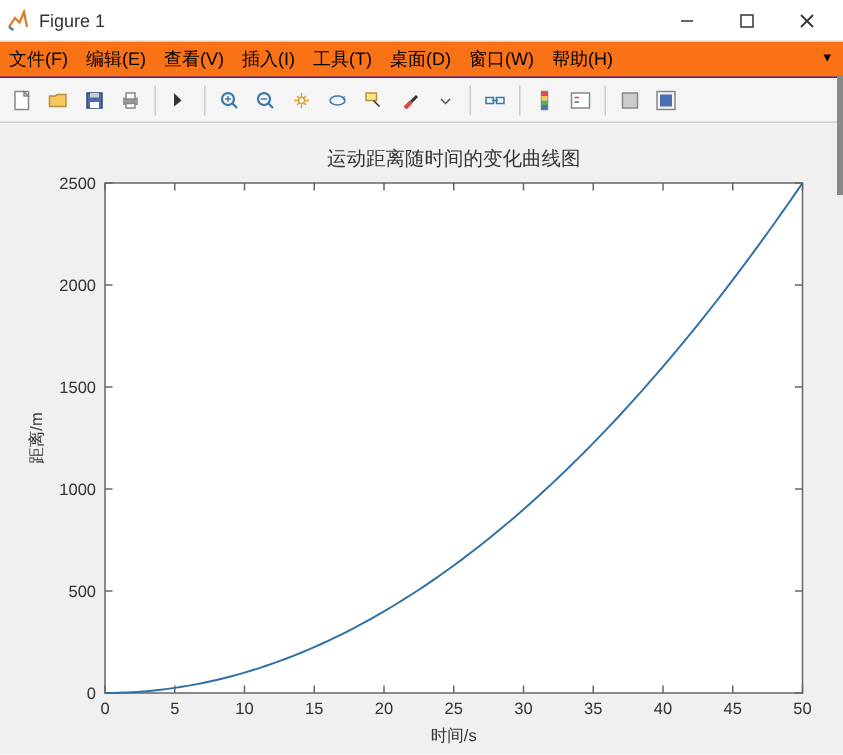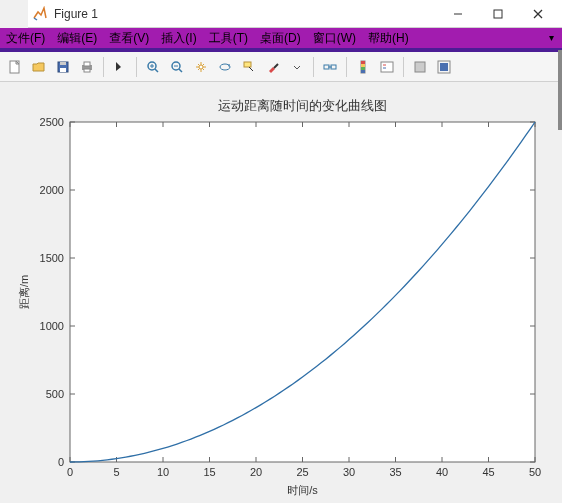--- a/index.html
+++ b/index.html
@@ -1,22 +1,22 @@
 <!DOCTYPE html>
 <html><head>
 <meta charset="utf-8">
 <style>
 * { box-sizing: border-box; margin: 0; padding: 0; }
 body { font-family: "Microsoft YaHei", SimSun, Arial, sans-serif; font-size: 12px; background: #f0f0f0; width: 562px; height: 503px; overflow: hidden; }
-.titlebar { height: 28px; background: #fff; display: flex; align-items: center; padding: 0 4px; border-bottom: 1px solid #d0d0d0; margin-left: 28px; }
+.titlebar { height: 28px; background: #fff; display: flex; align-items: center; padding: 0 4px; border-bottom: 1px solid #d0d0d0; }
 .titlebar .logo { width: 16px; height: 16px; margin-right: 6px; }
 .titlebar .title { flex: 1; font-size: 12px; color: #333; }
 .winbtns { display: flex; gap: 0; }
 .winbtn { width: 40px; height: 24px; display: flex; align-items: center; justify-content: center; color: #333; }
-.menubar { height: 24px; background: #a21caf; display: flex; align-items: center; padding: 0 6px; gap: 12px; border-bottom: 4px solid #4c1d95; position: relative; }
+.menubar { height: 24px; background: #f97316; display: flex; align-items: center; padding: 0 6px; gap: 12px; border-bottom: 1px solid #4c1d95; position: relative; }
 .menuitem { font-size: 12px; color: #000; cursor: default; }
 .menubar .arrow { position: absolute; right: 8px; top: 4px; font-size: 10px; }
 .toolbar { height: 30px; background: #f5f5f5; display: flex; align-items: center; padding: 0 4px; gap: 2px; border-bottom: 1px solid #d0d0d0; }
 .tbtn { width: 22px; height: 22px; display: flex; align-items: center; justify-content: center; border: 1px solid transparent; border-radius: 2px; }
 .tsep { width: 1px; height: 20px; background: #ccc; margin: 0 3px; }
 .plotarea { position: relative; width: 562px; height: 421px; background: #f0f0f0; }
 svg.chart { position: absolute; left: 0; top: 0; }
 .ticklabel { font-size: 11px; fill: #333; }
 .charttitle { font-size: 13px; fill: #333; }
 .right-handle { position: absolute; right: 0; top: 50px; width: 4px; height: 80px; background: #888; }

